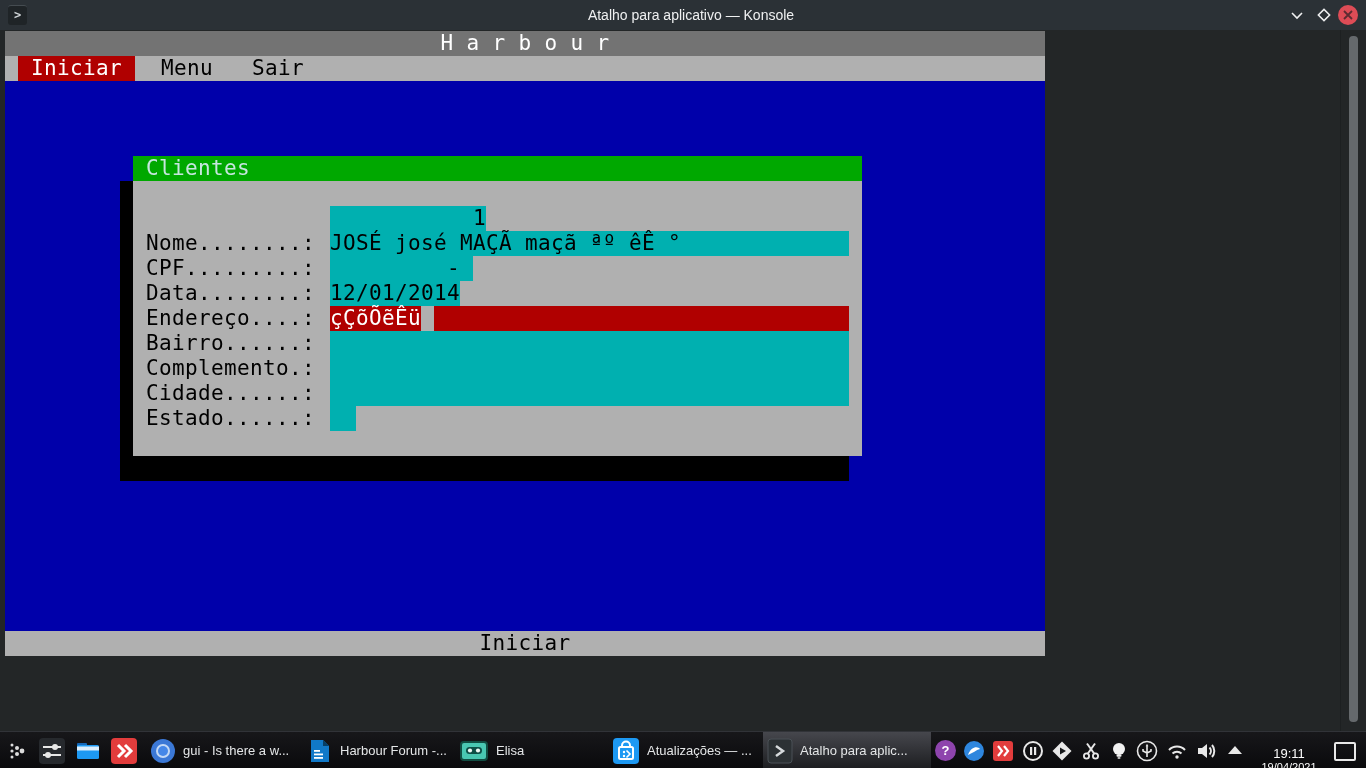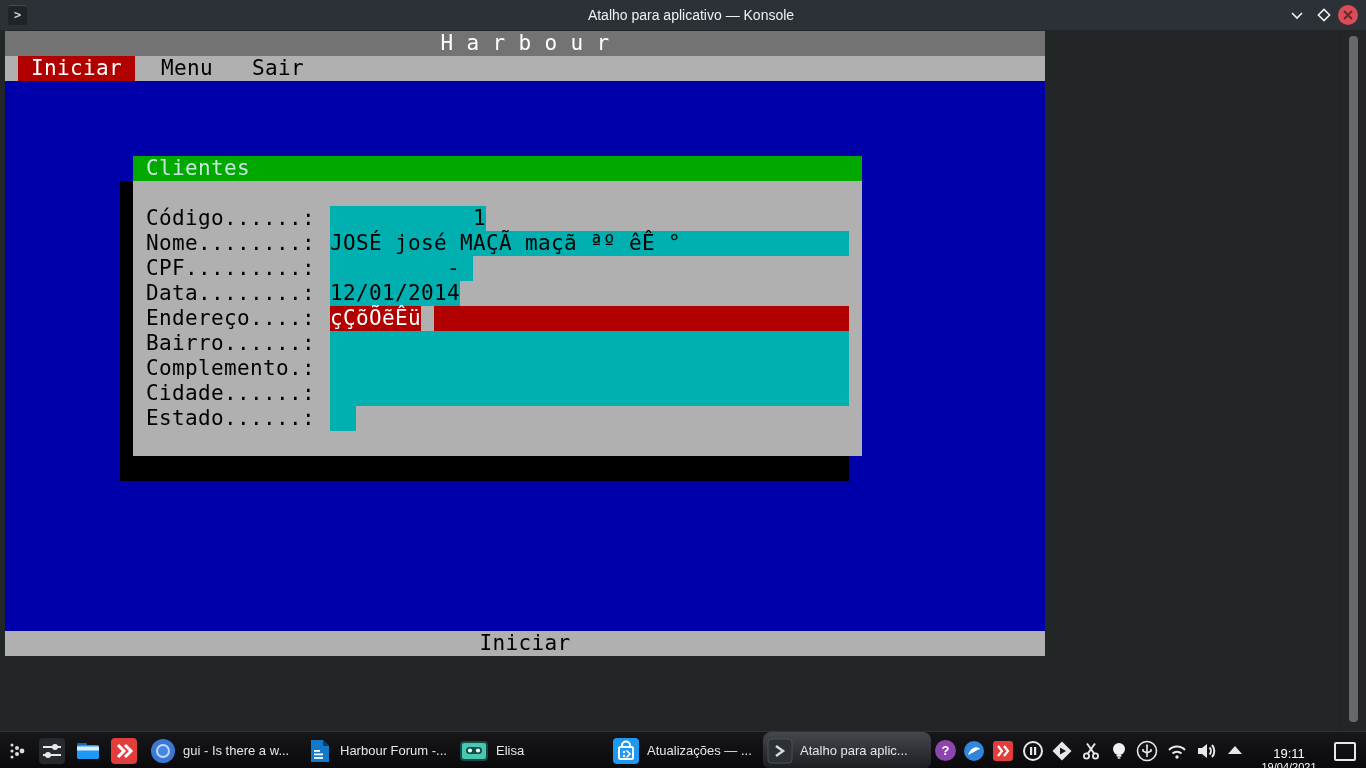--- a/index.html
+++ b/index.html
@@ -59,21 +59,21 @@
   #f8{top:376px;width:26px;}
   #cursor{position:absolute;left:421px;top:276px;width:13px;height:25px;background:#b0b0b0;}
 
   
   #taskbar{position:absolute;left:0;top:731px;width:1366px;height:37px;
            background:linear-gradient(180deg,#17171a,#0a0a0c);border-top:1px solid #313338;
            box-sizing:border-box;}
   .tb-item{position:absolute;top:0;height:37px;display:flex;align-items:center;}
   .task-label{color:#e4e6e7;font-size:13px;margin-left:7px;white-space:nowrap;}
   .task{padding:0 4px;}
-  .task.active{background:linear-gradient(180deg,#46474d,#1c1d20);border-radius:8px;}
+  .task.active{background:linear-gradient(180deg,#46474d,#1c1d20);border-radius:0;}
   #clock{position:absolute;left:1248px;top:0;width:82px;height:37px;text-align:center;
          color:#fcfcfc;}
   #clock .t1{font-size:13px;line-height:15px;margin-top:14px;}
   #clock .t2{font-size:11px;line-height:13px;text-align:center;}
   #show-desktop{position:absolute;left:1334px;top:10px;width:18px;height:15px;
                 border:2px solid #e8e8e8;border-radius:2px;}
   .caret-up{width:0;height:0;border-left:7px solid transparent;border-right:7px solid transparent;
             border-bottom:8px solid #e8e8e8;}
   .tray{position:absolute;top:8px;}
   .helpdot{width:21px;height:21px;border-radius:50%;background:#8e44ad;color:#fff;
@@ -115,21 +115,20 @@
       <div id="menu-menu">Menu</div>
       <div id="menu-sair">Sair</div>
     </div>
 
     <div id="desktop"></div>
 
     <div id="dlg-shadow"></div>
     <div id="dlg-body"></div>
     <div id="dlg-title" class="tui">Clientes</div>
 
-    <div id="l0" class="tui lbl">Código......:</div>
     <div id="l2" class="tui lbl">CPF.........:</div>
     <div id="l1" class="tui lbl">Nome........:</div>
     <div id="l3" class="tui lbl">Data........:</div>
     <div id="l4" class="tui lbl">Endereço....:</div>
     <div id="l5" class="tui lbl">Bairro......:</div>
     <div id="l6" class="tui lbl">Complemento.:</div>
     <div id="l7" class="tui lbl">Cidade......:</div>
     <div id="l8" class="tui lbl">Estado......:</div>
 
     <div id="f0" class="tui fld">1</div>

